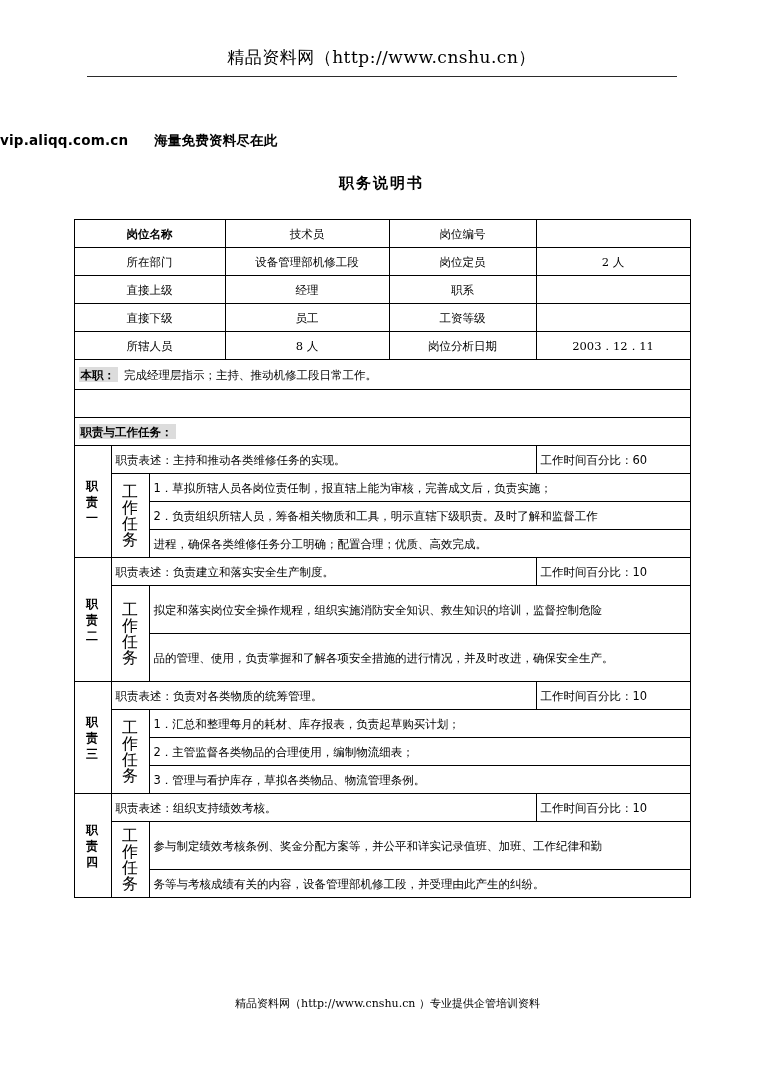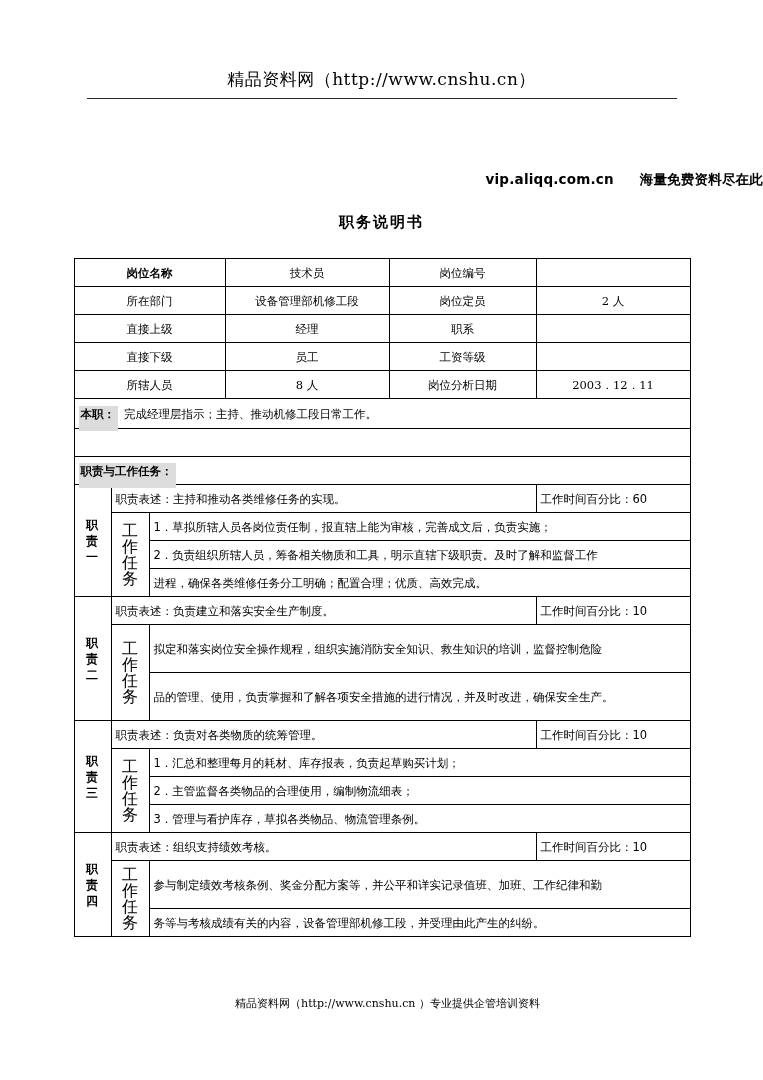--- a/index.html
+++ b/index.html
@@ -12,40 +12,40 @@
     width: 763px;
     height: 1080px;
     font-family: "DejaVu Sans", "Liberation Sans", sans-serif;
     color: #000000;
     position: relative;
     overflow: hidden;
   }
 
   
   .page-header {
-    padding-top: 66px;
+    padding-top: 44px;
     text-align: center;
   }
   .page-header .line {
     font-family: "DejaVu Serif", "Liberation Serif", serif;
     font-size: 17px;
     line-height: 26px;
     letter-spacing: 0.5px;
     white-space: nowrap;
   }
   .header-rule {
     width: 590px;
     margin: 6px auto 0 auto;
     border-top: 1.6px solid #2b2b2b;
   }
 
   
   .promo-line {
-    margin-top: 72px;
-    text-align: right;
+    margin-top: 55px;
+    text-align: left;
     font-weight: bold;
     font-size: 13.5px;
     letter-spacing: 0.2px;
   }
   .promo-line .sep { display: inline-block; width: 16px; }
 
   .doc-title {
     margin-top: 24px;
     text-align: center;
     font-weight: bold;
@@ -79,21 +79,21 @@
 
   
   .info td { height: 29px; }
   .info .label { text-align: center; }
   .info .value { text-align: center; font-family: "DejaVu Serif","Liberation Serif",serif; }
 
   
   .hl {
     background: #dcdcdc;
     font-weight: bold;
-    padding: 1px 3px 10px 2px;
+    padding: 1px 3px 0 2px;
   }
   .benzhi-text {
     font-family: Liberation Sans, sans-serif;
     padding-left: 6px;
   }
 
   .spacer-row td { height: 24px; border-left: 1.7px solid #000; border-right: 1.7px solid #000; }
 
   .section-head td {
     height: 29px;

